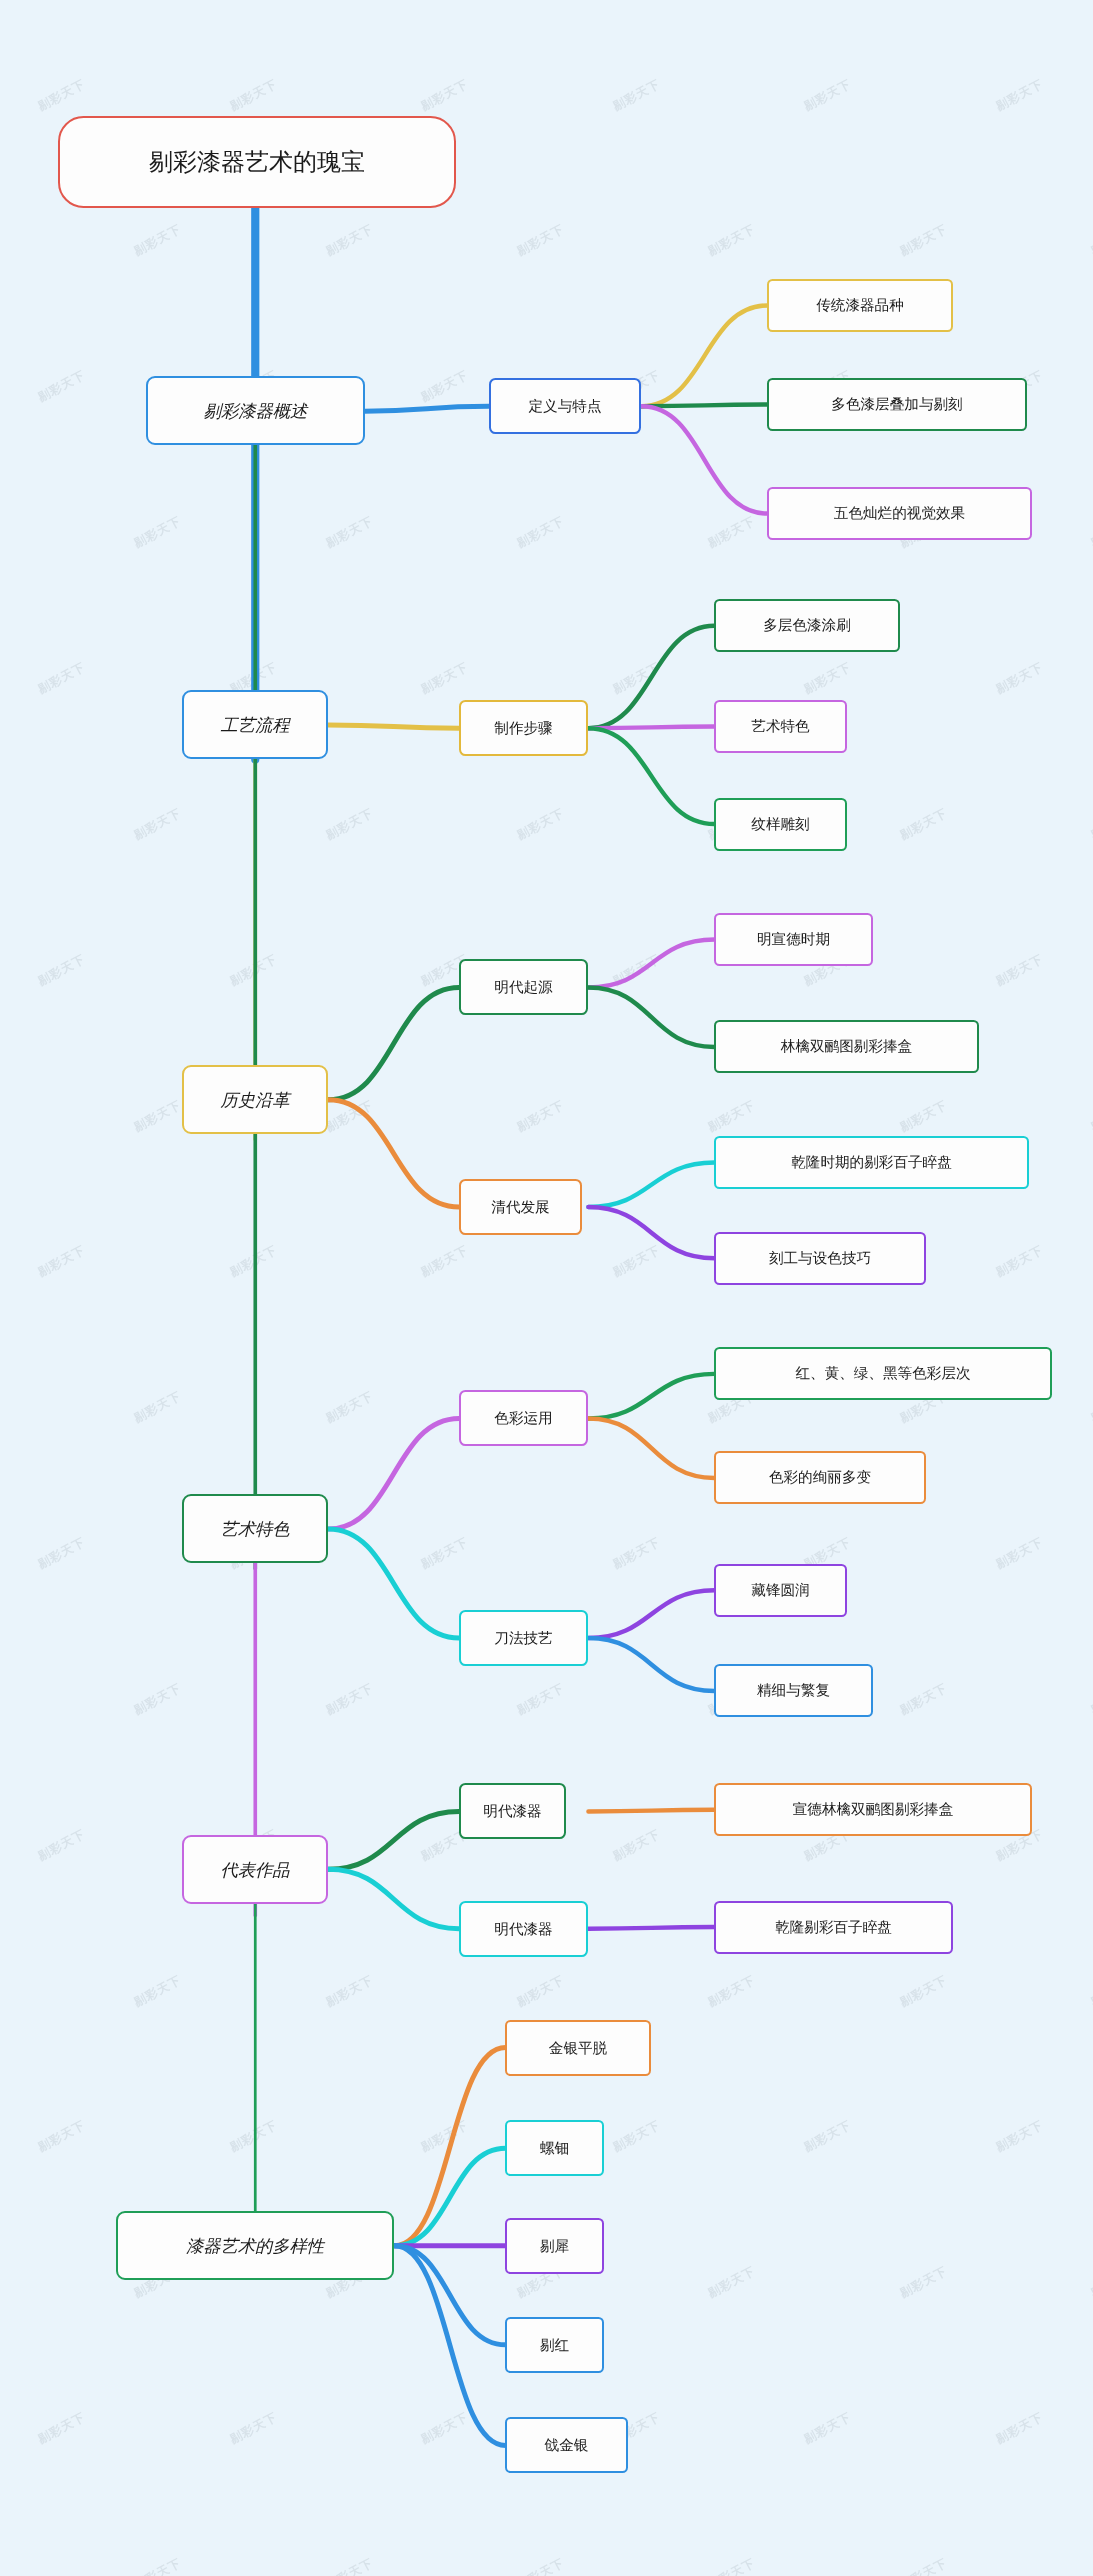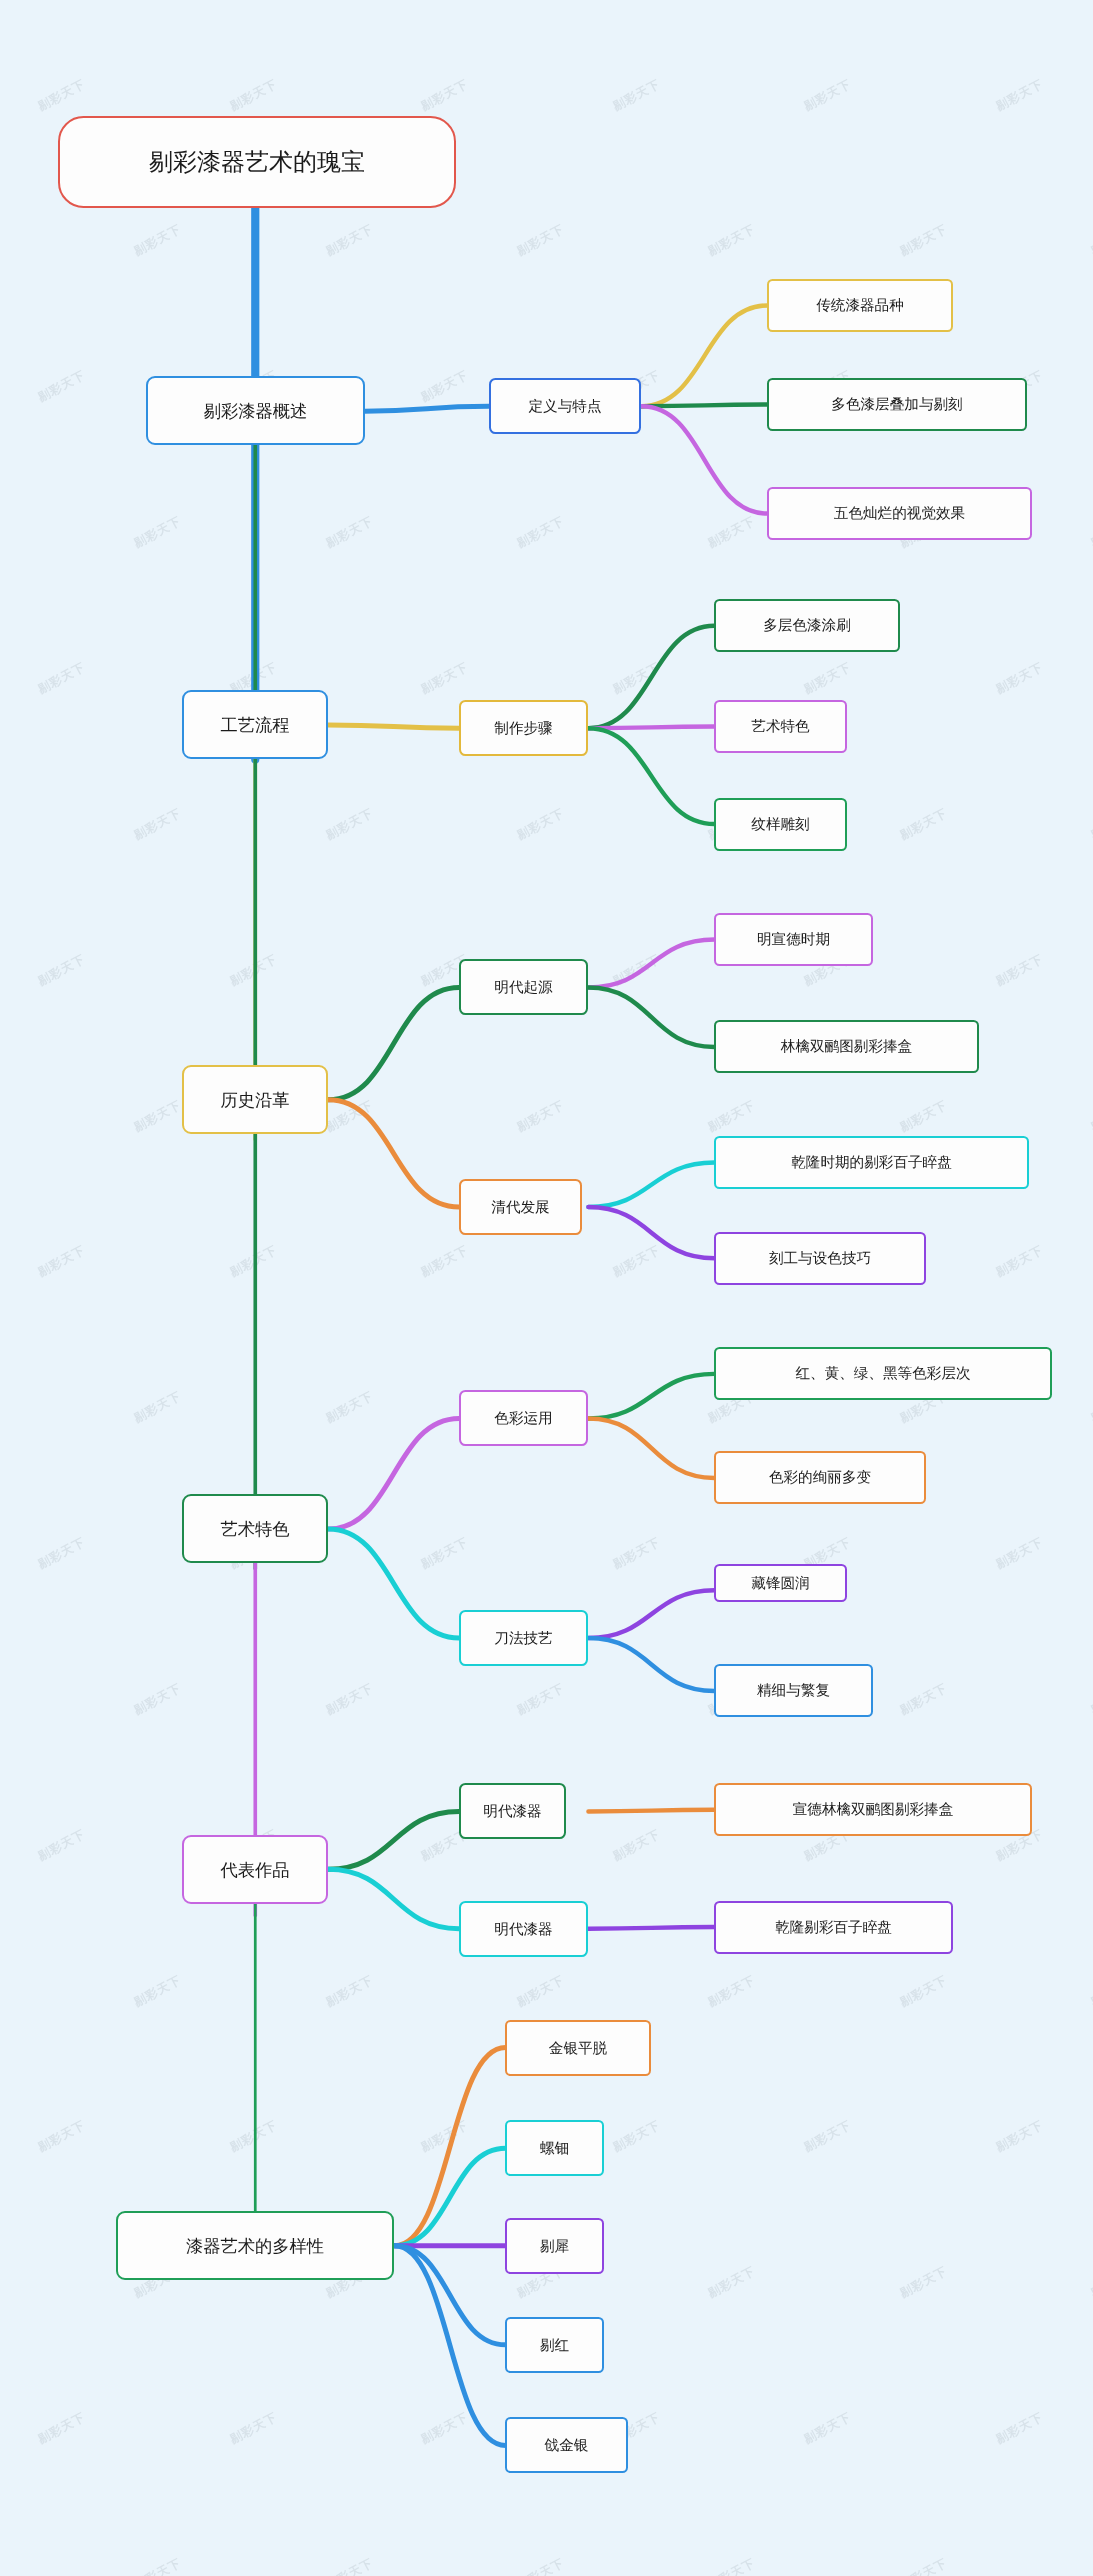--- a/index.html
+++ b/index.html
@@ -26,21 +26,21 @@
     display:flex;align-items:center;justify-content:center;
     box-sizing:border-box;
     white-space:nowrap;
     color:#1b1b1b;
     font-family:"DejaVu Sans","Liberation Sans",sans-serif;
   }
   .node.root{
     border:2.7px solid #e2574c;border-radius:25.5px;
     font-size:24px;padding:0 20px;height:51px;
   }
-  .node.lvl1{border-width:2.7px;border-style:solid;border-radius:9px;font-size:17.3px;padding:0 17px;height:38px;}
+  .node.lvl1{border-width:2.7px;border-style:solid;border-radius:9px;font-size:17.3px;padding:0 17px;height:38px;font-style:italic;}
   .node.lvl2{border-width:2.3px;border-style:solid;border-radius:6.4px;font-size:14.6px;padding:0 2px;height:31px;}
   .node.lvl3{border-width:2.3px;border-style:solid;border-radius:5.5px;font-size:14.6px;padding:0 10px;height:29px;}
 </style>
 </head>
 <body>
 
 <div id="stage">
   <div id="watermarks">
       <div class="wm" style="left: 36px; top: 87px;">剔彩天下</div>
       <div class="wm" style="left: 228px; top: 87px;">剔彩天下</div>
@@ -250,21 +250,21 @@
       </div>
       <div class="node lvl3" style="left: 714px; top: 1347px; width: 338px; height: 53px; border-color: rgb(31, 158, 87);">
         <span>红、黄、绿、黑等色彩层次</span>
       </div>
       <div class="node lvl3" style="left: 714px; top: 1451px; width: 212px; height: 53px; border-color: rgb(234, 140, 60);">
         <span>色彩的绚丽多变</span>
       </div>
       <div class="node lvl2" style="left: 459px; top: 1610px; width: 129px; height: 56px; border-color: rgb(25, 207, 212);">
         <span>刀法技艺</span>
       </div>
-      <div class="node lvl3" style="left: 714px; top: 1564px; width: 133px; height: 38px; border-color: rgb(142, 68, 224); text-align: right;">
+      <div class="node lvl3" style="left: 714px; top: 1564px; width: 133px; height: 53px; border-color: rgb(142, 68, 224); text-align: right;">
         <span>藏锋圆润</span>
       </div>
       <div class="node lvl3" style="left: 714px; top: 1664px; width: 159px; height: 53px; border-color: rgb(47, 143, 224);">
         <span>精细与繁复</span>
       </div>
       <div class="node lvl1" style="left: 182px; top: 1835px; width: 146px; height: 69px; border-color: rgb(197, 102, 224);">
         <span>代表作品</span>
       </div>
       <div class="node lvl2" style="left: 459px; top: 1783px; width: 107px; height: 56px; border-color: rgb(31, 138, 76);">
         <span>明代漆器</span>

